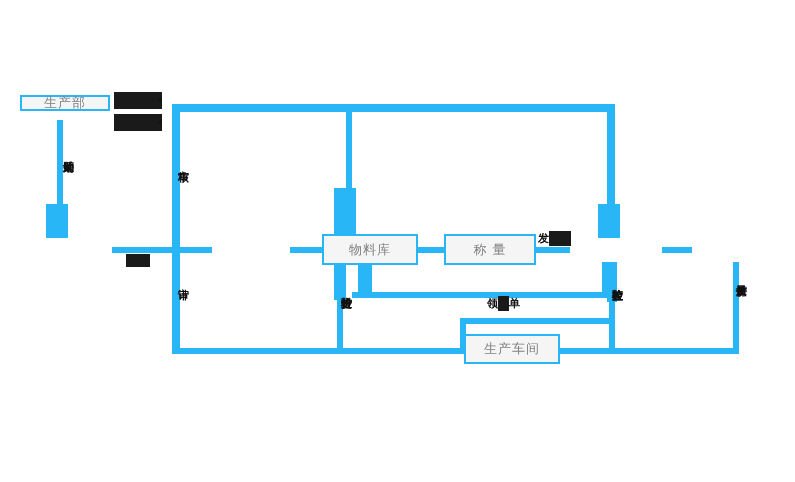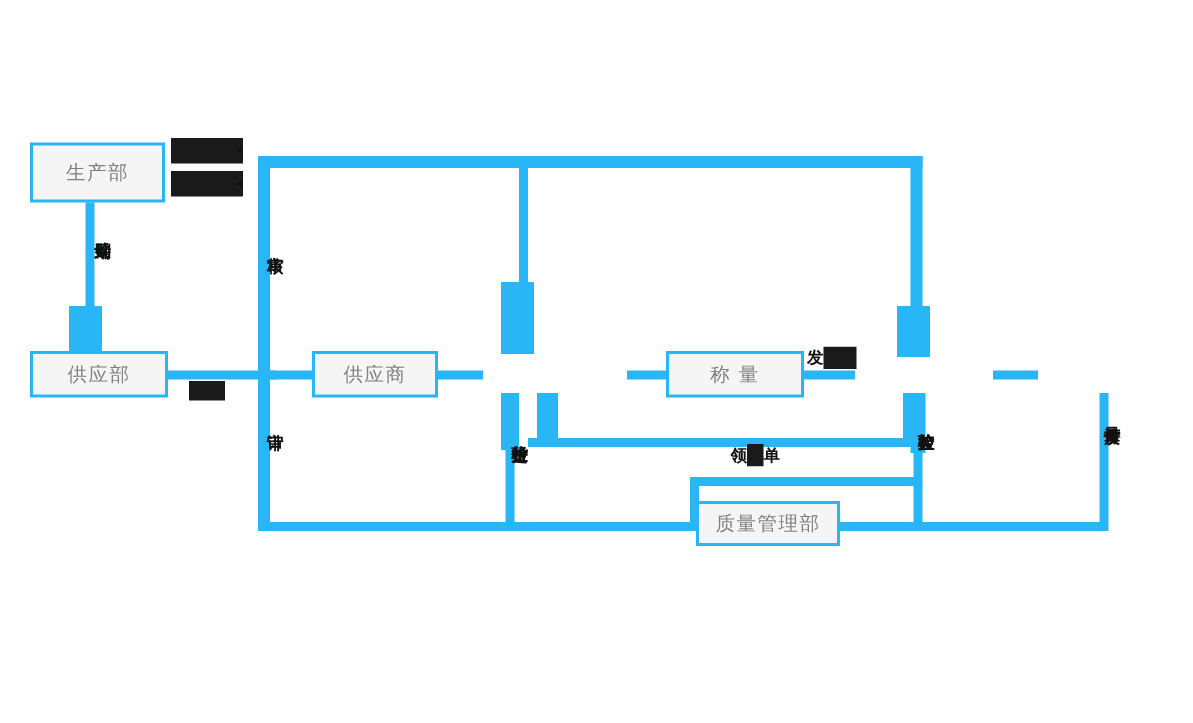--- a/index.html
+++ b/index.html
@@ -129,41 +129,38 @@
   <div class="line" style="left:602px; top:262px; width:6px; height:36px;"></div>
 
   <div class="line" style="left:607px; top:262px; width:10px; height:40px;"></div>
   <div class="line" style="left:609px; top:262px; width:6px; height:92px;"></div>
 
   <div class="line" style="left:733px; top:262px; width:6px; height:92px;"></div>
 
   <div class="line" style="left:460px; top:318px; width:6px; height:36px;"></div>
   <div class="line" style="left:460px; top:318px; width:150px; height:6px;"></div>
 
-  <div class="node" style="left:20px; top:95px; width:90px; height:40px;">
+  <div class="node" style="left:20px; top:95px; width:90px; height:16px;">
     <span>生产部</span>
   </div>
 
-  <div class="node" style="left:20px; top:234px; width:92px; height:31px;">
-    <span>供应部</span>
+
+
+  <div class="node" style="left:322px; top:234px; width:96px; height:31px;">
+    <span>物料库</span>
   </div>
-
-  <div class="node" style="left:208px; top:234px; width:84px; height:31px;">
-    <span>供应商</span>
-  </div>
-
 
   <div class="node" style="left:444px; top:234px; width:92px; height:31px;">
     <span>称 量</span>
   </div>
 
 
 
   <div class="node" style="left:464px; top:334px; width:96px; height:30px;">
-    <span>质量管理部</span>
+    <span>生产车间</span>
   </div>
 
   <div class="elabel vertical" style="left:62px; top:152px;">采购计划</div>
 
   <div class="elabel vertical" style="left:177px; top:162px;">审核</div>
 
   <div class="elabel vertical" style="left:177px; top:280px;">审计</div>
 
   <div class="elabel vertical" style="left:340px; top:288px;">进货检验</div>
 

